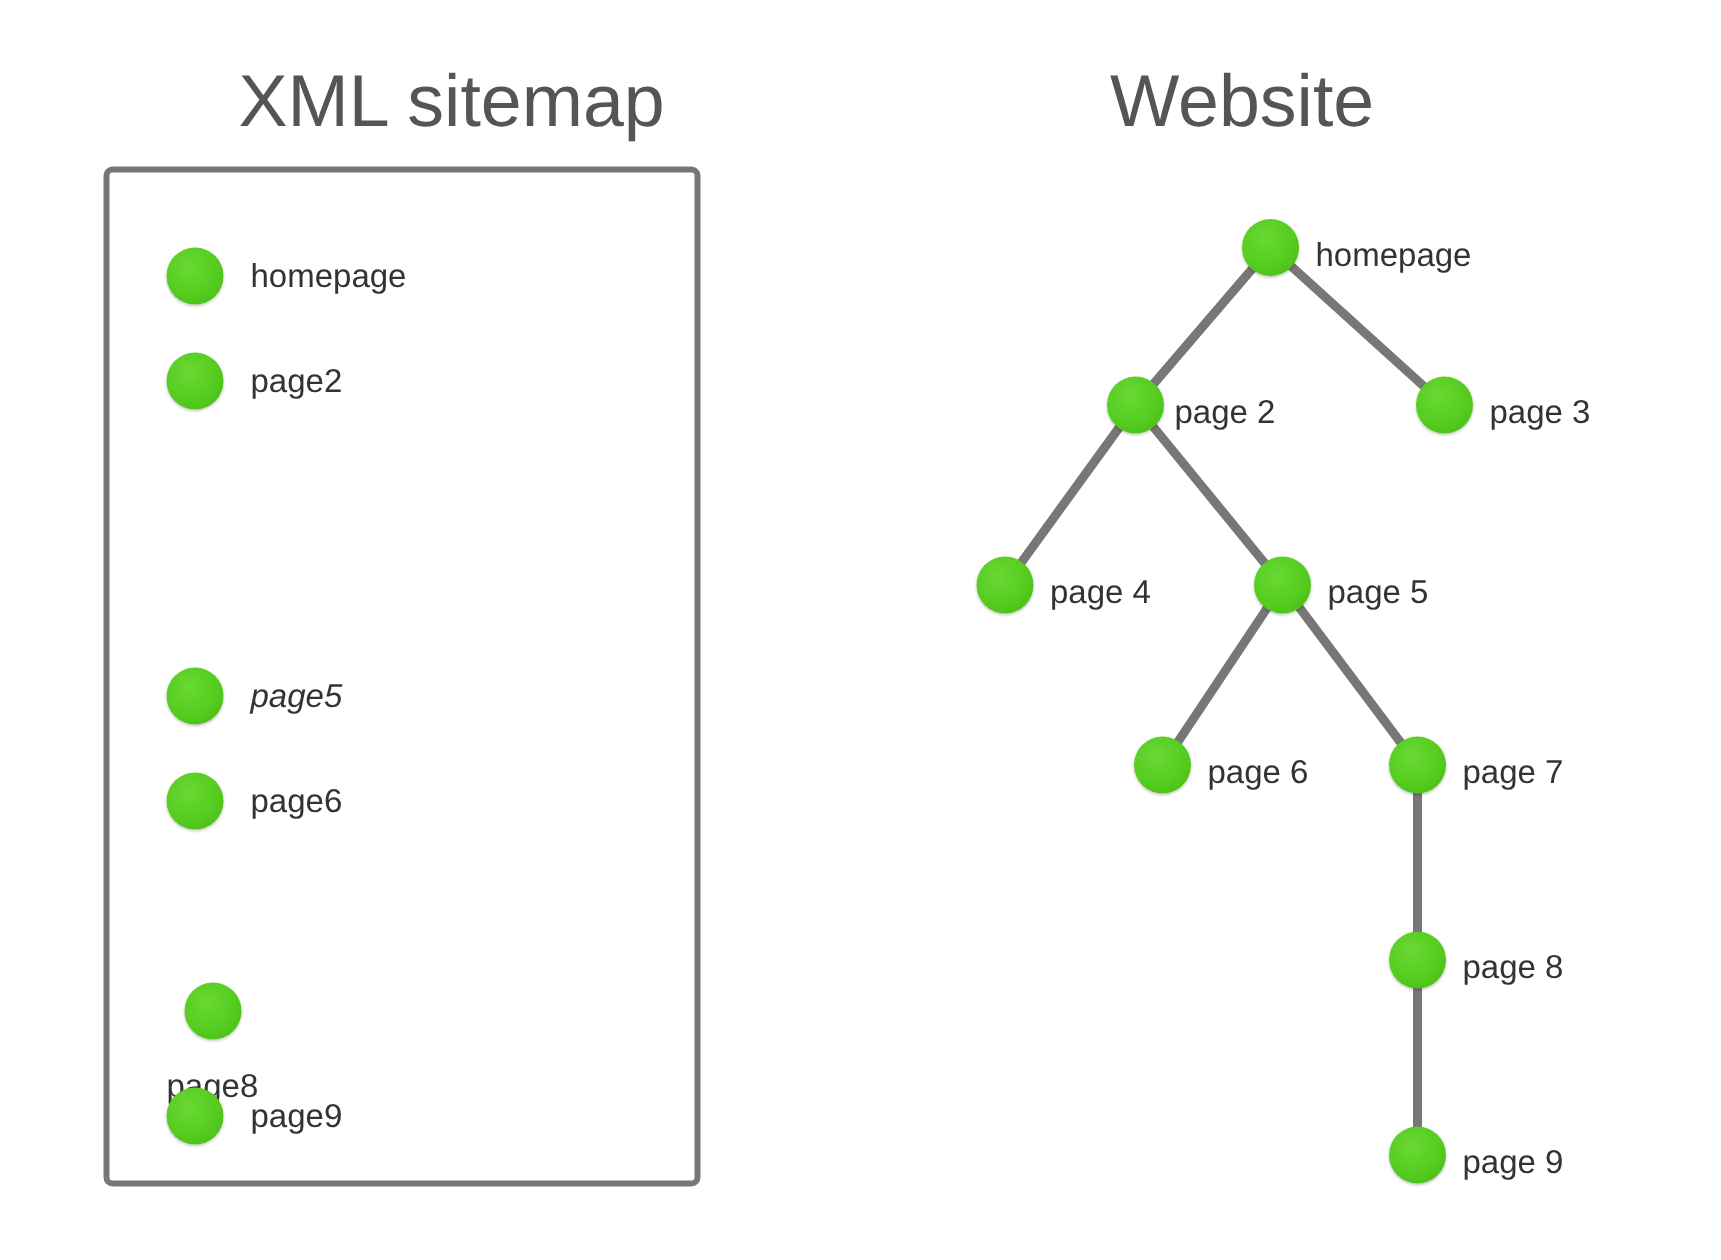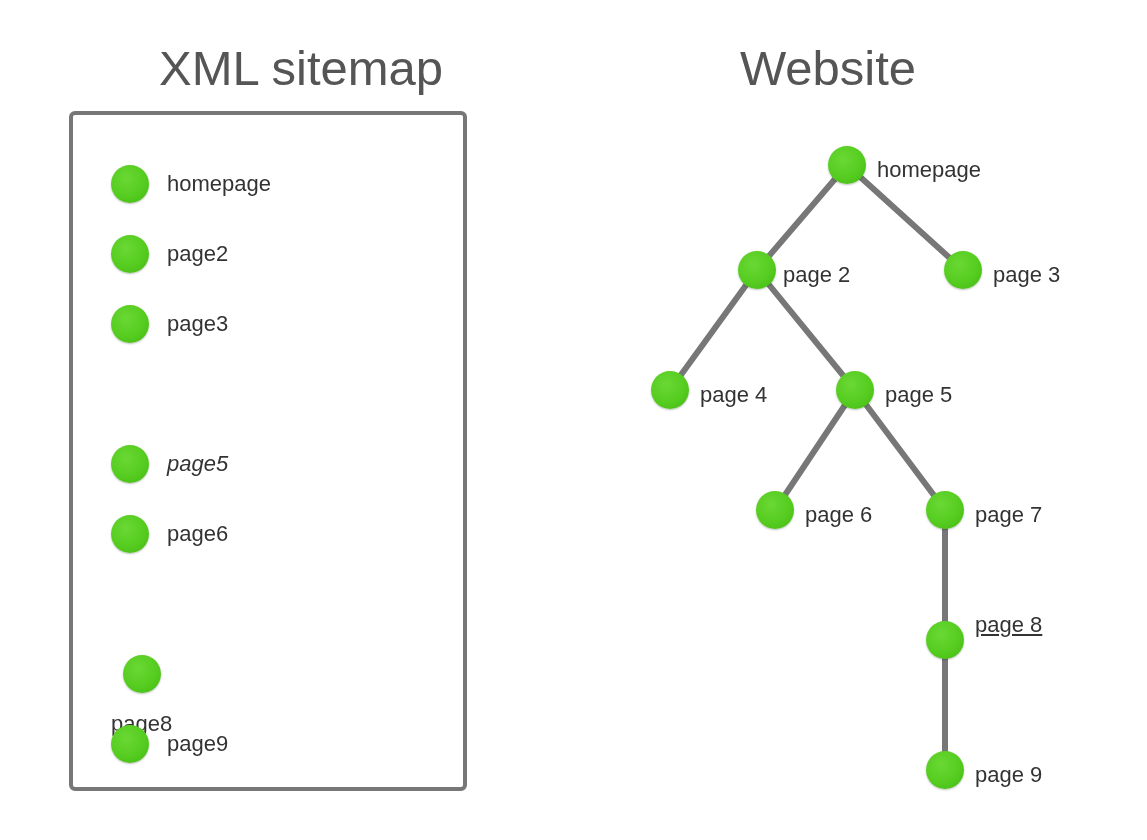--- a/index.html
+++ b/index.html
@@ -82,24 +82,20 @@
 <div class="sitemap-box">
 
   <div class="list-item" style="left:38px; top:50px;">
     <span class="dot"></span>
     <span class="list-label">homepage</span>
   </div>
   <div class="list-item" style="left:38px; top:120px;">
     <span class="dot"></span>
     <span class="list-label">page2</span>
   </div>
-  <div class="list-item" style="left:38px; top:190px;">
-    <span class="dot"></span>
-    <span class="list-label">page3</span>
-  </div>
   <div class="list-item" style="left:38px; top:330px;font-style:italic;">
     <span class="dot"></span>
     <span class="list-label">page5</span>
   </div>
   <div class="list-item" style="left:38px; top:400px;">
     <span class="dot"></span>
     <span class="list-label">page6</span>
   </div>
   <div class="list-item" style="left:38px; top:540px;flex-direction:column;">
     <span class="dot"></span>
@@ -131,17 +127,17 @@
       <div class="node-label" style="left: 418px; top: 152px;">page 3</div>
       <div class="node-dot" style="left: 76px; top: 261px;"></div>
       <div class="node-label" style="left: 125px; top: 272px;">page 4</div>
       <div class="node-dot" style="left: 261px; top: 261px;"></div>
       <div class="node-label" style="left: 310px; top: 272px;">page 5</div>
       <div class="node-dot" style="left: 181px; top: 381px;"></div>
       <div class="node-label" style="left: 230px; top: 392px;">page 6</div>
       <div class="node-dot" style="left: 351px; top: 381px;"></div>
       <div class="node-label" style="left: 400px; top: 392px;">page 7</div>
       <div class="node-dot" style="left: 351px; top: 511px;"></div>
-      <div class="node-label" style="left: 400px; top: 502px; text-decoration: underline;">page 8</div>
+      <div class="node-label" style="left: 400px; top: 522px;">page 8</div>
       <div class="node-dot" style="left: 351px; top: 641px;"></div>
       <div class="node-label" style="left: 400px; top: 652px;">page 9</div>
     </div>
 </div>
 
 </body></html>

